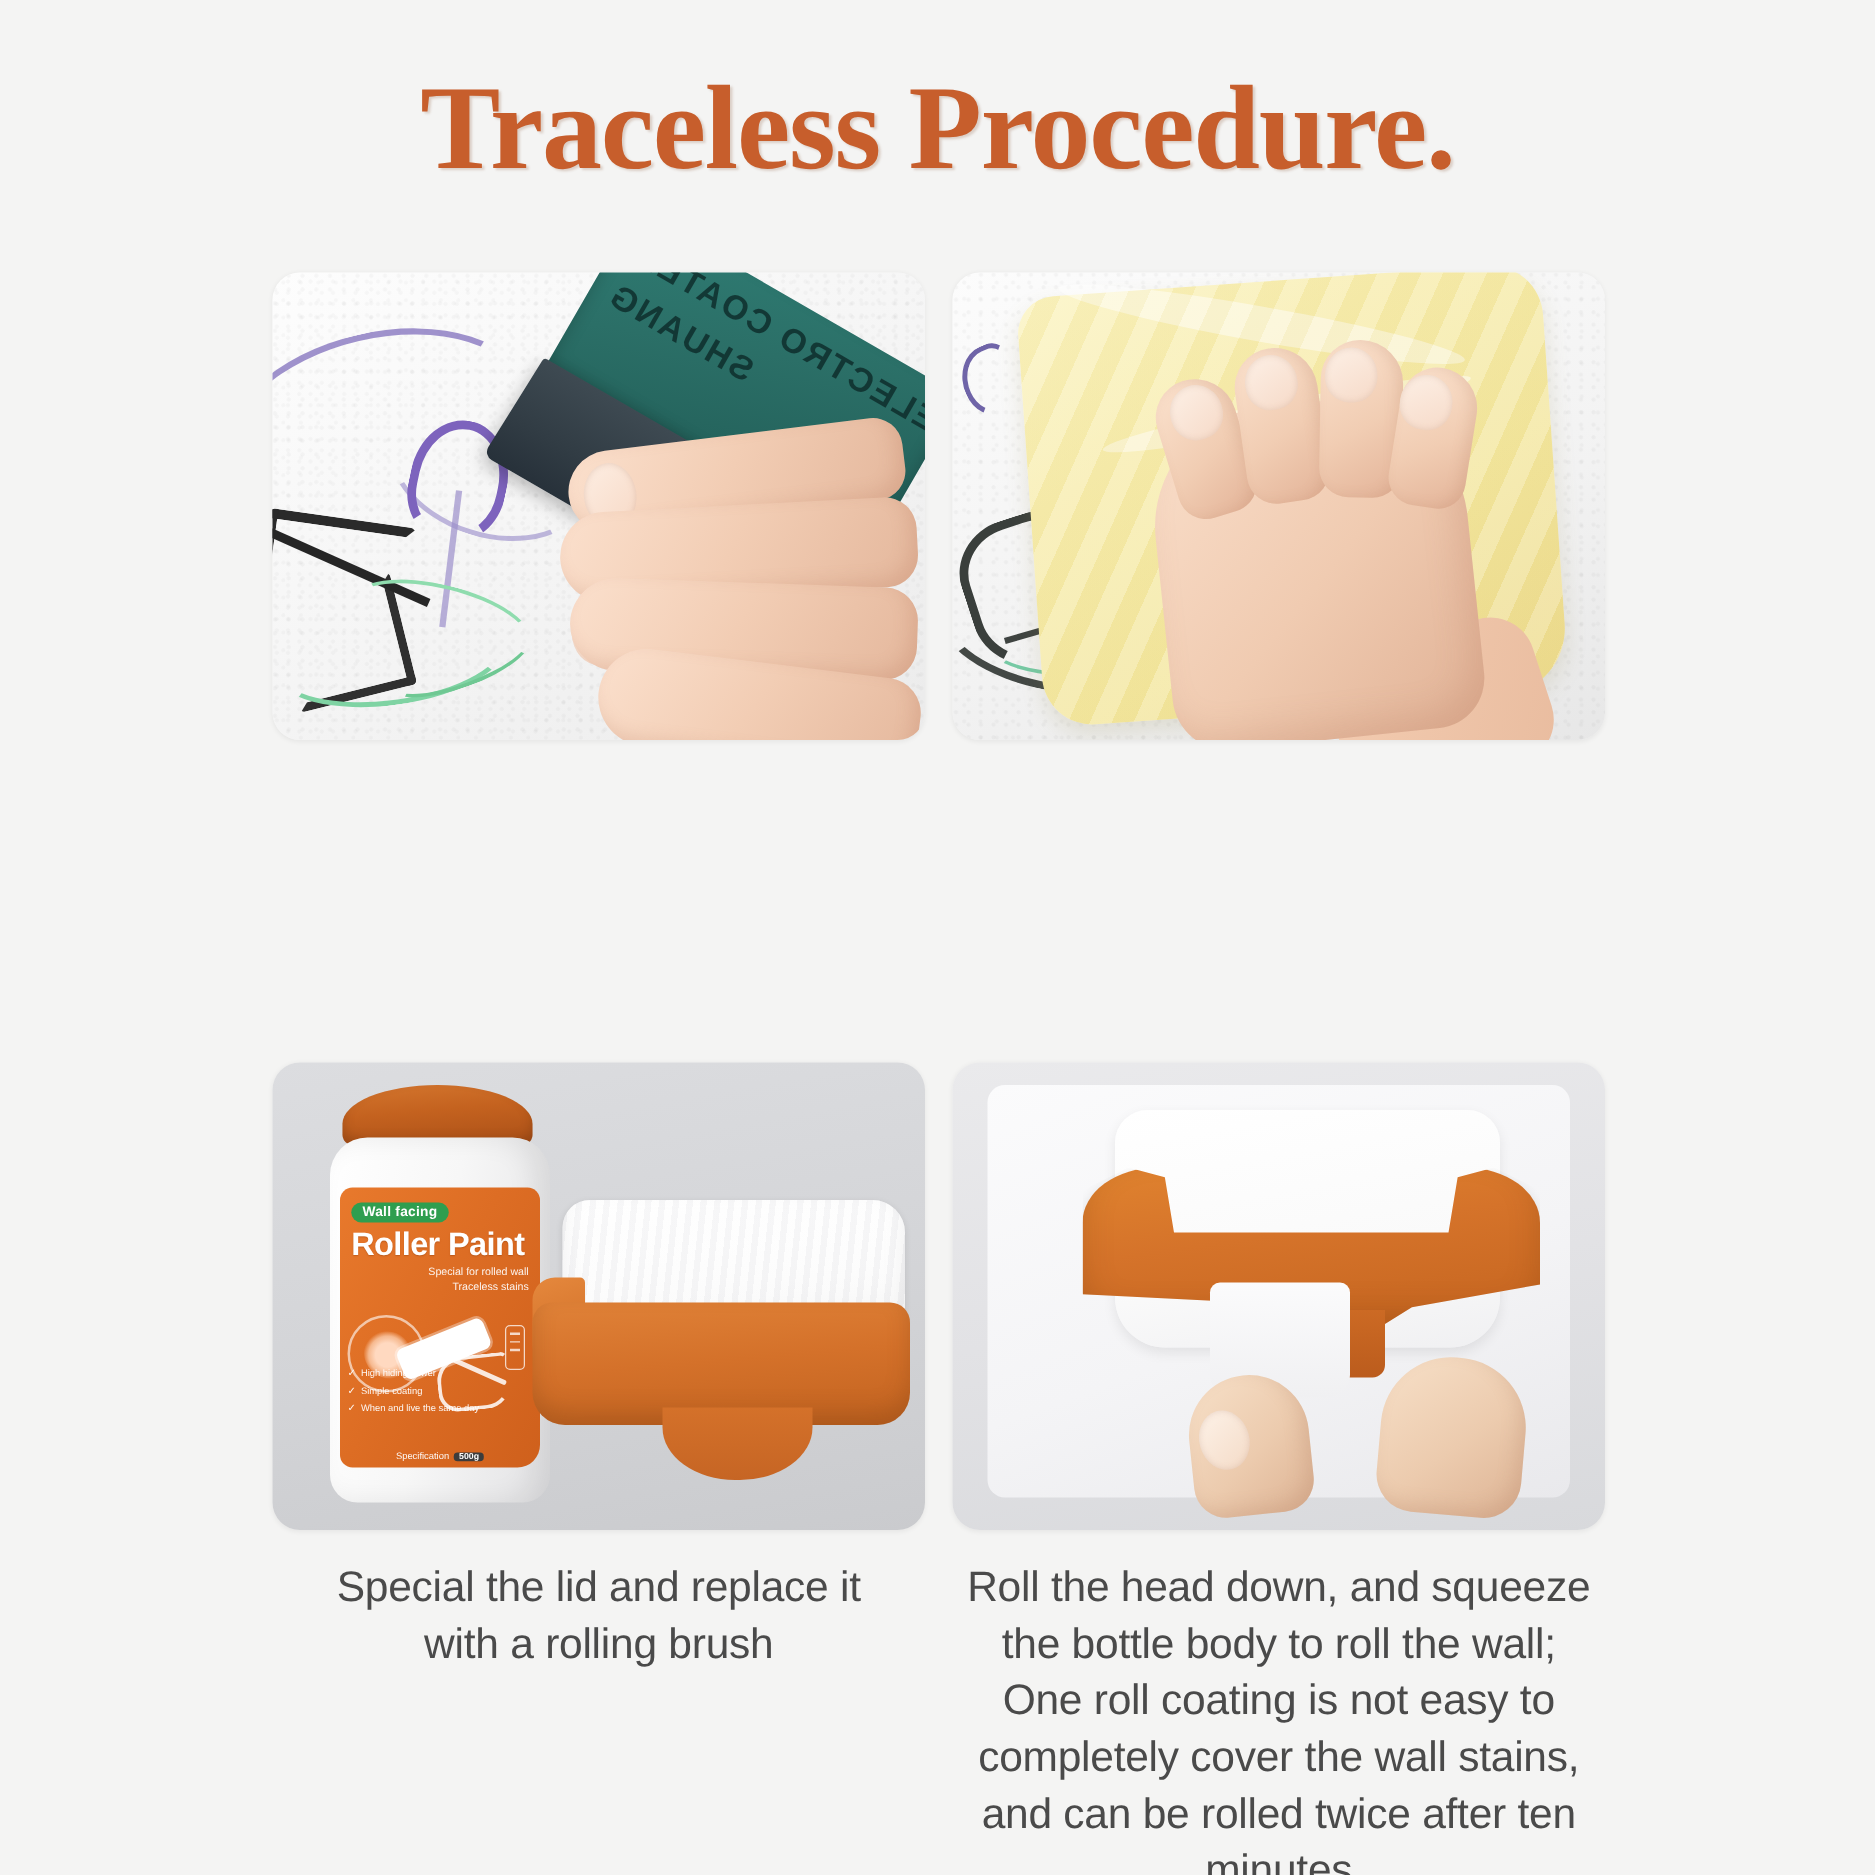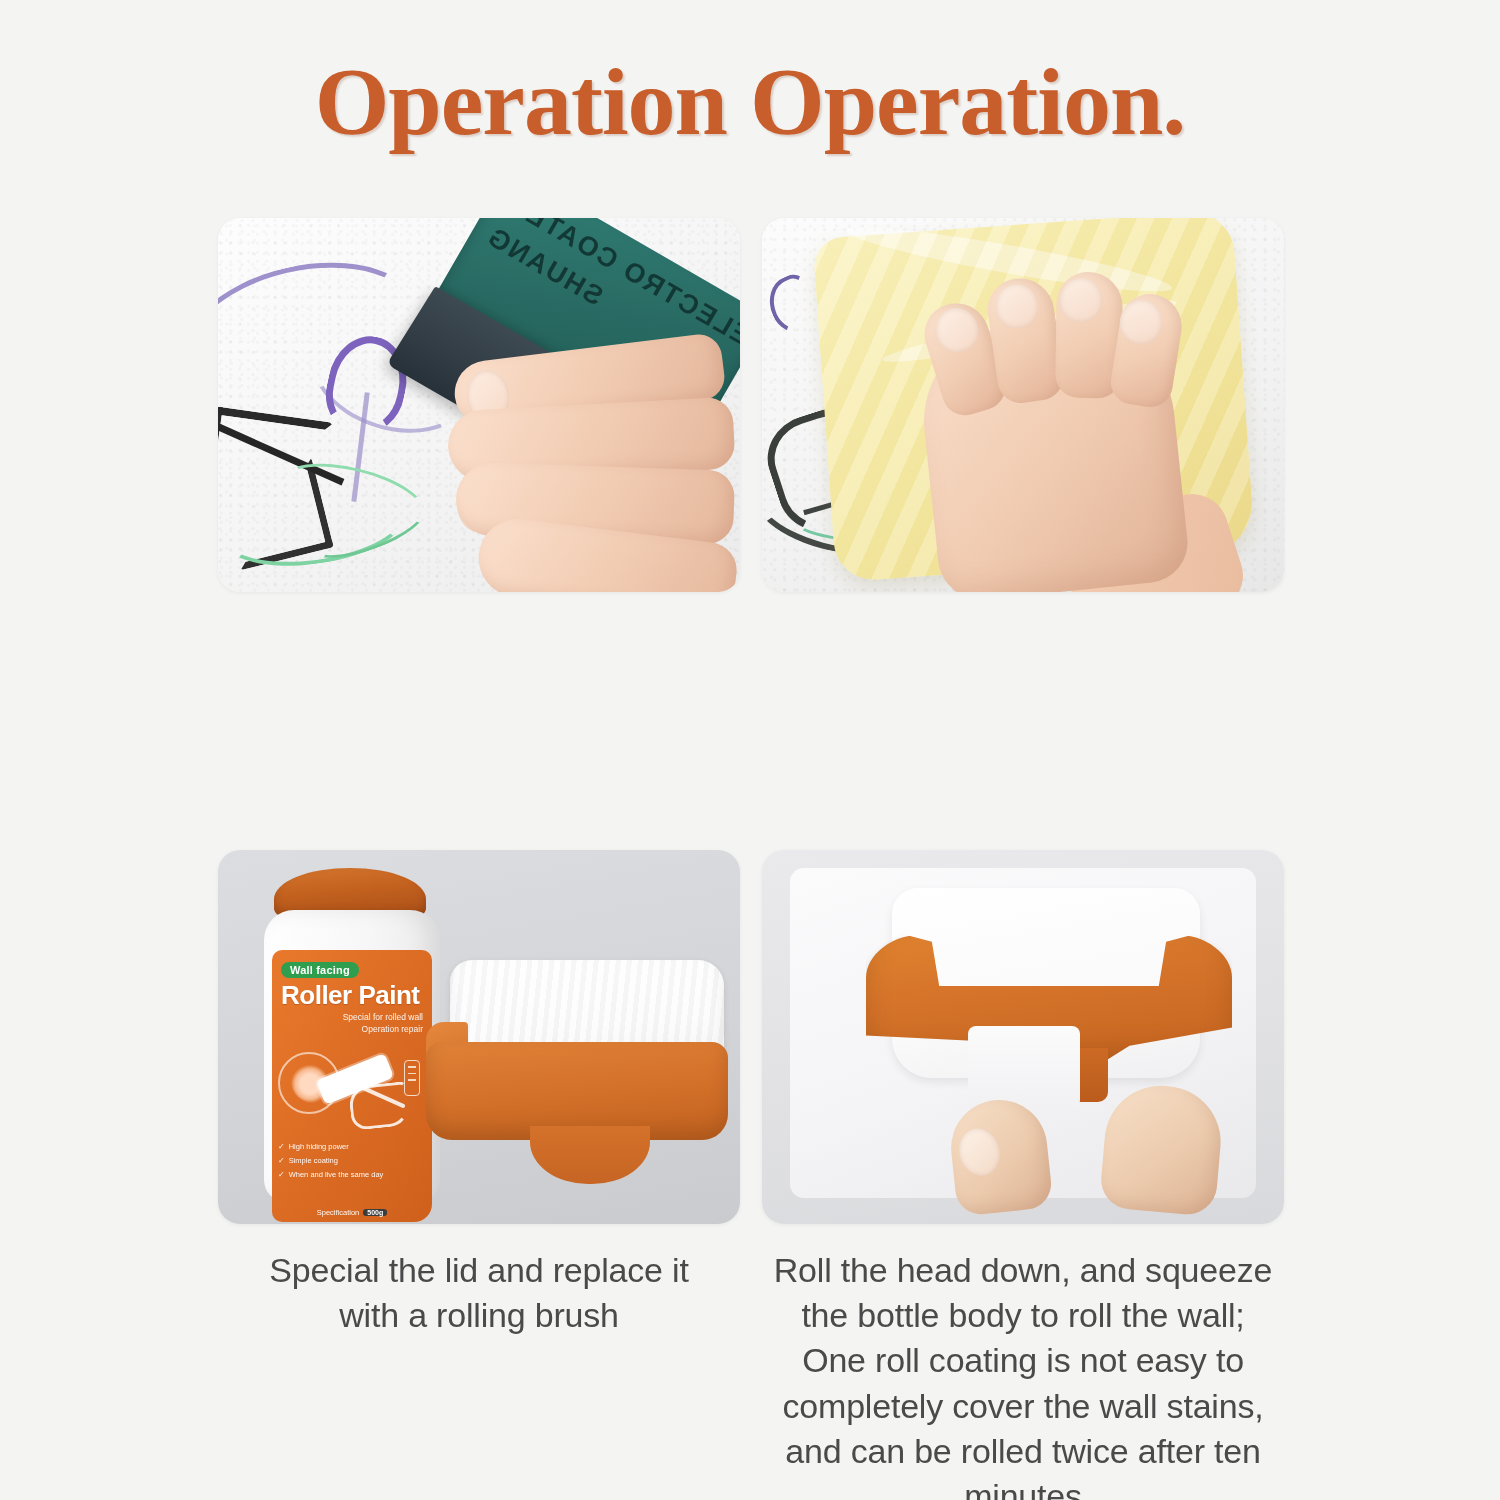--- a/index.html
+++ b/index.html
@@ -247,21 +247,21 @@
     border-radius: 50% 50% 14px 14px / 62% 62% 10px 10px;
     box-shadow: inset 0 -6px 9px rgba(90,40,10,0.3);
   }
   .b-body {
     position:absolute; left:6px; top:42px; width:176px; height:292px;
     background: linear-gradient(100deg,#ffffff 0%,#f7f7f7 48%,#e2e2e4 100%);
     border-radius: 30px 30px 22px 22px;
     box-shadow: inset -12px 0 22px rgba(0,0,0,0.08);
   }
   .b-label {
-    position:absolute; left:14px; top:82px; width:160px; height:272px;
+    position:absolute; left:14px; top:82px; width:160px; height:224px;
     background: linear-gradient(120deg,#e8792c 0%,#dd6d24 45%,#cf601c 100%);
     border-radius: 10px 10px 18px 10px;
     padding: 10px 9px;
     color: #fff;
     overflow: hidden;
   }
   .lbl-badge {
     display:inline-block; background:#2f9e4f; color:#fff;
     font-size:11px; font-weight:bold; padding:2px 9px; border-radius:9px;
     letter-spacing:.2px;
@@ -395,21 +395,21 @@
   }
   .r4-white-bot {
     position:absolute; left:206px; top:176px; width:112px; height:92px;
     background: linear-gradient(180deg,#fbfbfc,#f0f0f2);
     border-radius: 8px 8px 18px 18px;
   }
 </style>
 </head>
 <body>
 
-<div class="page-title">Operation Operation.</div>
+<div class="page-title">Traceless Procedure.</div>
 
 <div class="steps">
 
   <div class="step">
     <div class="photo p1">
       <div class="wall-tex"></div>
 
       <div class="scrib s-purple1"></div>
       <div class="scrib s-purple2"></div>
       <div class="scrib s-purple3"></div>
@@ -476,21 +476,21 @@
     <div class="photo p3">
 
       <div class="bottle">
         <div class="b-cap"></div>
         <div class="b-body"></div>
         <div class="b-label">
           <span class="lbl-badge">Wall facing</span>
           <div class="lbl-title">Roller Paint</div>
           <div class="lbl-sub">
             <div>Special for rolled wall</div>
-            <div>Operation repair</div>
+            <div>Traceless stains</div>
           </div>
 
           <div class="lbl-art">
             <div class="lbl-splat"></div>
             <div class="lbl-roller"></div>
             <div class="lbl-handle"></div>
             <div class="lbl-hand"></div>
             <div class="lbl-tube">
               <span></span>
                 <span></span>

